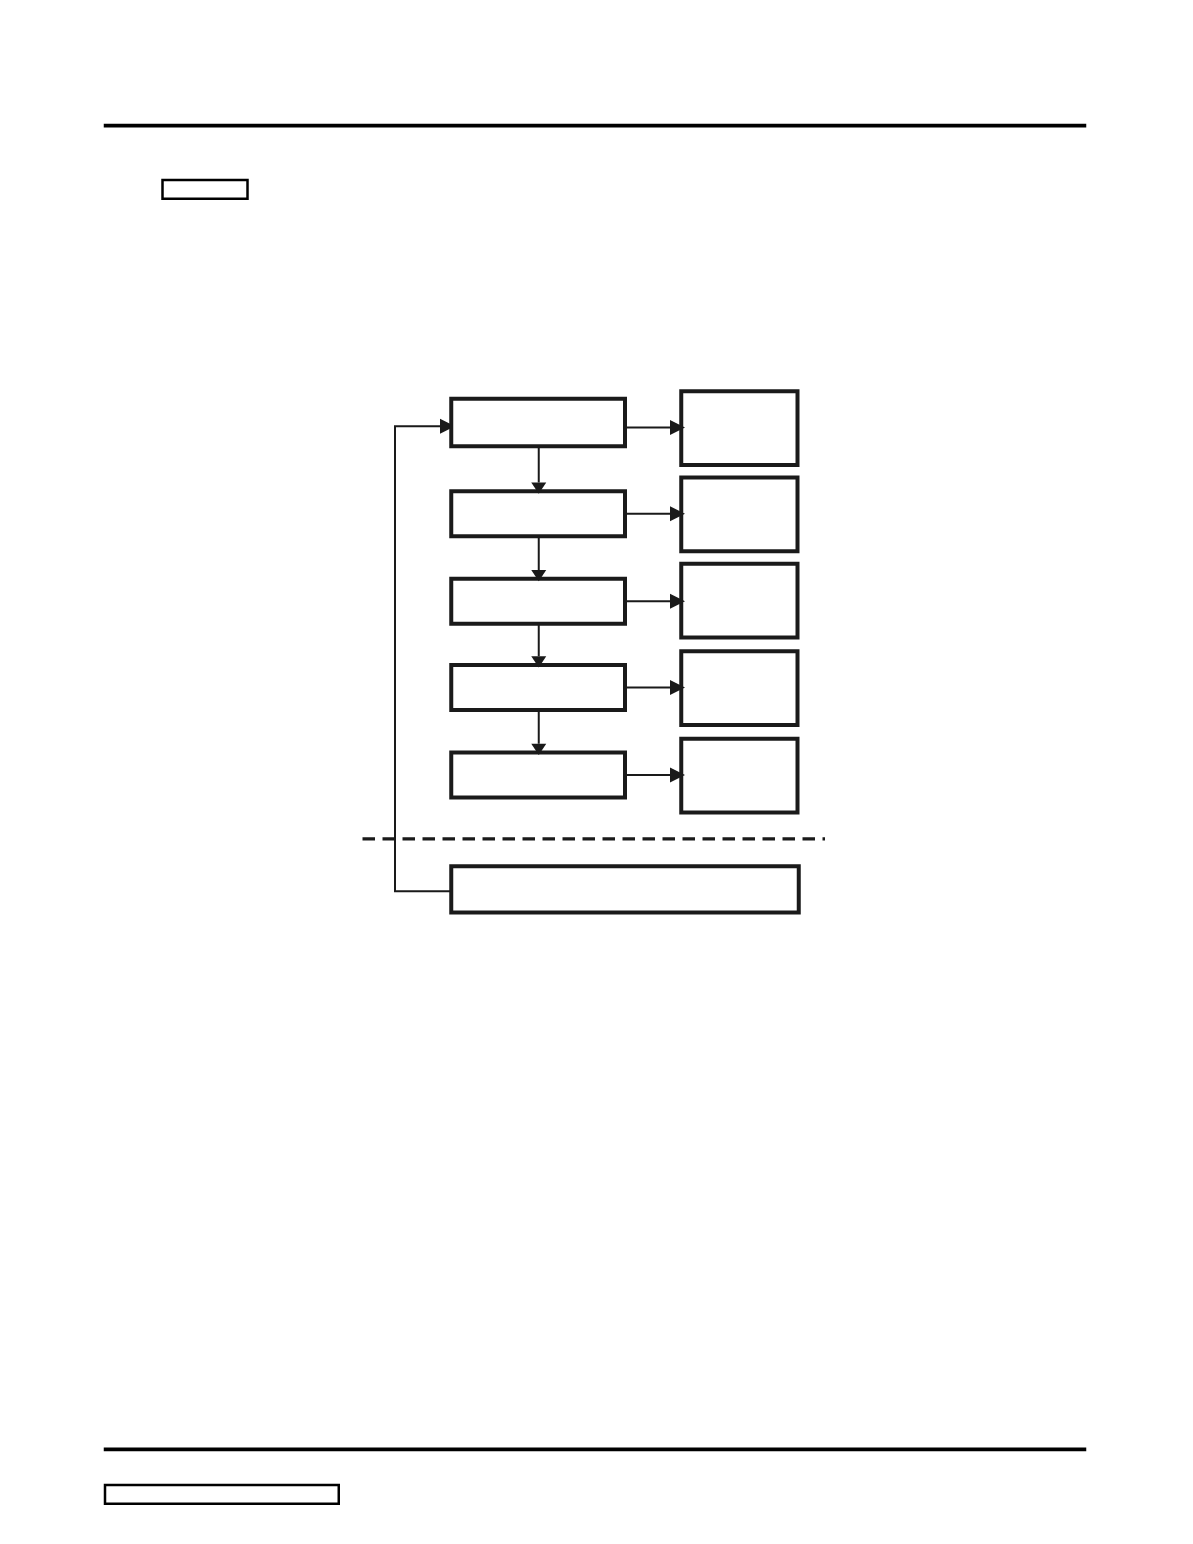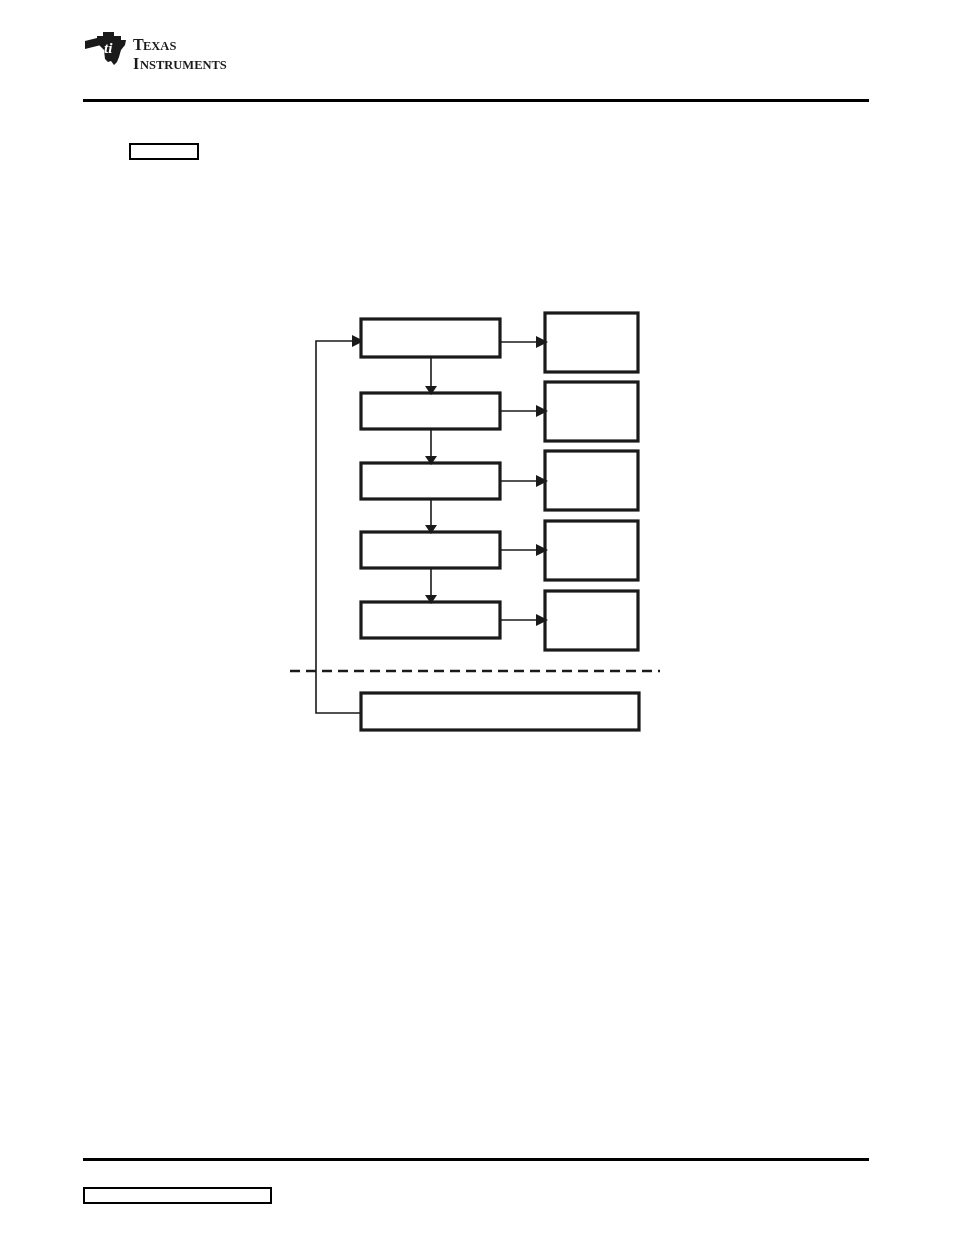--- a/index.html
+++ b/index.html
@@ -97,125 +97,110 @@
     stroke-width: 2.6;
     stroke-dasharray: 10 6;
     fill: none;
   }
 </style>
 </head>
 <body>
 
 <div id="page">
 
-  <div id="ti-logo">
-    <svg viewBox="0 0 160 50" xmlns="http://www.w3.org/2000/svg" aria-hidden="true">
-      <g>
-        <path d="M14 10 L14 5 L20 5 L20 1 L31 1 L31 5 L38 5 L38 9 L43 9 L42 14 L38 19 L36 26 L34 31 L31 34 L28 30 L25 31 L22 28 L21 19 L17 15 Z" fill="#1a1a1a"></path>
-        <path d="M2 10 L18 6 L18 14 L2 18 Z" fill="#1a1a1a"></path>
-        <text x="21" y="22" font-family="'Liberation Serif', serif" font-size="15" font-style="italic" font-weight="bold" fill="#ffffff">ti</text>
-      </g>
-      <g fill="#1a1a1a" font-family="'Liberation Serif', serif" font-weight="bold">
-        <text x="50" y="19" font-size="16">T</text>
-        <text x="60" y="19" font-size="12.5">EXAS</text>
-        <text x="50" y="38" font-size="16">I</text>
-        <text x="57" y="38" font-size="12.5">NSTRUMENTS</text>
-      </g>
+
+  <div id="header-rule"></div>
+
+  <div class="redaction-box" id="heading-redaction"></div>
+
+  <div id="diagram">
+    <svg viewBox="0 0 400 450" xmlns="http://www.w3.org/2000/svg">
+
+      <g>
+        <path class="flow-line" d="M81 413 L36 413 L36 41 L72 41"></path>
+        <polygon class="flow-arrowhead" points="72,35 84,41 72,47"></polygon>
+      </g>
+
+      <g>
+        <rect class="flow-box" x="81" y="19" width="139" height="38"></rect>
+      </g>
+      <g>
+        <rect class="flow-box" x="81" y="93" width="139" height="36"></rect>
+      </g>
+      <g>
+        <rect class="flow-box" x="81" y="163" width="139" height="36"></rect>
+      </g>
+      <g>
+        <rect class="flow-box" x="81" y="232" width="139" height="36"></rect>
+      </g>
+      <g>
+        <rect class="flow-box" x="81" y="302" width="139" height="36"></rect>
+      </g>
+
+      <g>
+        <path class="flow-line" d="M151 57 L151 86"></path>
+        <polygon class="flow-arrowhead" points="145,86 157,86 151,95"></polygon>
+      </g>
+      <g>
+        <path class="flow-line" d="M151 129 L151 156"></path>
+        <polygon class="flow-arrowhead" points="145,156 157,156 151,165"></polygon>
+      </g>
+      <g>
+        <path class="flow-line" d="M151 199 L151 225"></path>
+        <polygon class="flow-arrowhead" points="145,225 157,225 151,234"></polygon>
+      </g>
+      <g>
+        <path class="flow-line" d="M151 268 L151 295"></path>
+        <polygon class="flow-arrowhead" points="145,295 157,295 151,304"></polygon>
+      </g>
+
+      <g>
+        <rect class="flow-box" x="265" y="13" width="93" height="59"></rect>
+      </g>
+      <g>
+        <rect class="flow-box" x="265" y="82" width="93" height="59"></rect>
+      </g>
+      <g>
+        <rect class="flow-box" x="265" y="151" width="93" height="59"></rect>
+      </g>
+      <g>
+        <rect class="flow-box" x="265" y="221" width="93" height="59"></rect>
+      </g>
+      <g>
+        <rect class="flow-box" x="265" y="291" width="93" height="59"></rect>
+      </g>
+
+      <g>
+        <path class="flow-line" d="M220 42 L256 42"></path>
+        <polygon class="flow-arrowhead" points="256,36 268,42 256,48"></polygon>
+      </g>
+      <g>
+        <path class="flow-line" d="M220 111 L256 111"></path>
+        <polygon class="flow-arrowhead" points="256,105 268,111 256,117"></polygon>
+      </g>
+      <g>
+        <path class="flow-line" d="M220 181 L256 181"></path>
+        <polygon class="flow-arrowhead" points="256,175 268,181 256,187"></polygon>
+      </g>
+      <g>
+        <path class="flow-line" d="M220 250 L256 250"></path>
+        <polygon class="flow-arrowhead" points="256,244 268,250 256,256"></polygon>
+      </g>
+      <g>
+        <path class="flow-line" d="M220 320 L256 320"></path>
+        <polygon class="flow-arrowhead" points="256,314 268,320 256,326"></polygon>
+      </g>
+
+      <g>
+        <path class="boundary-dashed" d="M10 371 L380 371"></path>
+      </g>
+
+      <g>
+        <rect class="flow-box" x="81" y="393" width="278" height="37"></rect>
+      </g>
+
     </svg>
   </div>
 
-  <div id="header-rule"></div>
-
-  <div class="redaction-box" id="heading-redaction"></div>
-
-  <div id="diagram">
-    <svg viewBox="0 0 400 450" xmlns="http://www.w3.org/2000/svg">
-
-      <g>
-        <path class="flow-line" d="M81 413 L36 413 L36 41 L72 41"></path>
-        <polygon class="flow-arrowhead" points="72,35 84,41 72,47"></polygon>
-      </g>
-
-      <g>
-        <rect class="flow-box" x="81" y="19" width="139" height="38"></rect>
-      </g>
-      <g>
-        <rect class="flow-box" x="81" y="93" width="139" height="36"></rect>
-      </g>
-      <g>
-        <rect class="flow-box" x="81" y="163" width="139" height="36"></rect>
-      </g>
-      <g>
-        <rect class="flow-box" x="81" y="232" width="139" height="36"></rect>
-      </g>
-      <g>
-        <rect class="flow-box" x="81" y="302" width="139" height="36"></rect>
-      </g>
-
-      <g>
-        <path class="flow-line" d="M151 57 L151 86"></path>
-        <polygon class="flow-arrowhead" points="145,86 157,86 151,95"></polygon>
-      </g>
-      <g>
-        <path class="flow-line" d="M151 129 L151 156"></path>
-        <polygon class="flow-arrowhead" points="145,156 157,156 151,165"></polygon>
-      </g>
-      <g>
-        <path class="flow-line" d="M151 199 L151 225"></path>
-        <polygon class="flow-arrowhead" points="145,225 157,225 151,234"></polygon>
-      </g>
-      <g>
-        <path class="flow-line" d="M151 268 L151 295"></path>
-        <polygon class="flow-arrowhead" points="145,295 157,295 151,304"></polygon>
-      </g>
-
-      <g>
-        <rect class="flow-box" x="265" y="13" width="93" height="59"></rect>
-      </g>
-      <g>
-        <rect class="flow-box" x="265" y="82" width="93" height="59"></rect>
-      </g>
-      <g>
-        <rect class="flow-box" x="265" y="151" width="93" height="59"></rect>
-      </g>
-      <g>
-        <rect class="flow-box" x="265" y="221" width="93" height="59"></rect>
-      </g>
-      <g>
-        <rect class="flow-box" x="265" y="291" width="93" height="59"></rect>
-      </g>
-
-      <g>
-        <path class="flow-line" d="M220 42 L256 42"></path>
-        <polygon class="flow-arrowhead" points="256,36 268,42 256,48"></polygon>
-      </g>
-      <g>
-        <path class="flow-line" d="M220 111 L256 111"></path>
-        <polygon class="flow-arrowhead" points="256,105 268,111 256,117"></polygon>
-      </g>
-      <g>
-        <path class="flow-line" d="M220 181 L256 181"></path>
-        <polygon class="flow-arrowhead" points="256,175 268,181 256,187"></polygon>
-      </g>
-      <g>
-        <path class="flow-line" d="M220 250 L256 250"></path>
-        <polygon class="flow-arrowhead" points="256,244 268,250 256,256"></polygon>
-      </g>
-      <g>
-        <path class="flow-line" d="M220 320 L256 320"></path>
-        <polygon class="flow-arrowhead" points="256,314 268,320 256,326"></polygon>
-      </g>
-
-      <g>
-        <path class="boundary-dashed" d="M10 371 L380 371"></path>
-      </g>
-
-      <g>
-        <rect class="flow-box" x="81" y="393" width="278" height="37"></rect>
-      </g>
-
-    </svg>
-  </div>
-
   <div id="footer-rule"></div>
   <div class="redaction-box" id="footer-redaction"></div>
 
 </div>
 
 </body></html>

